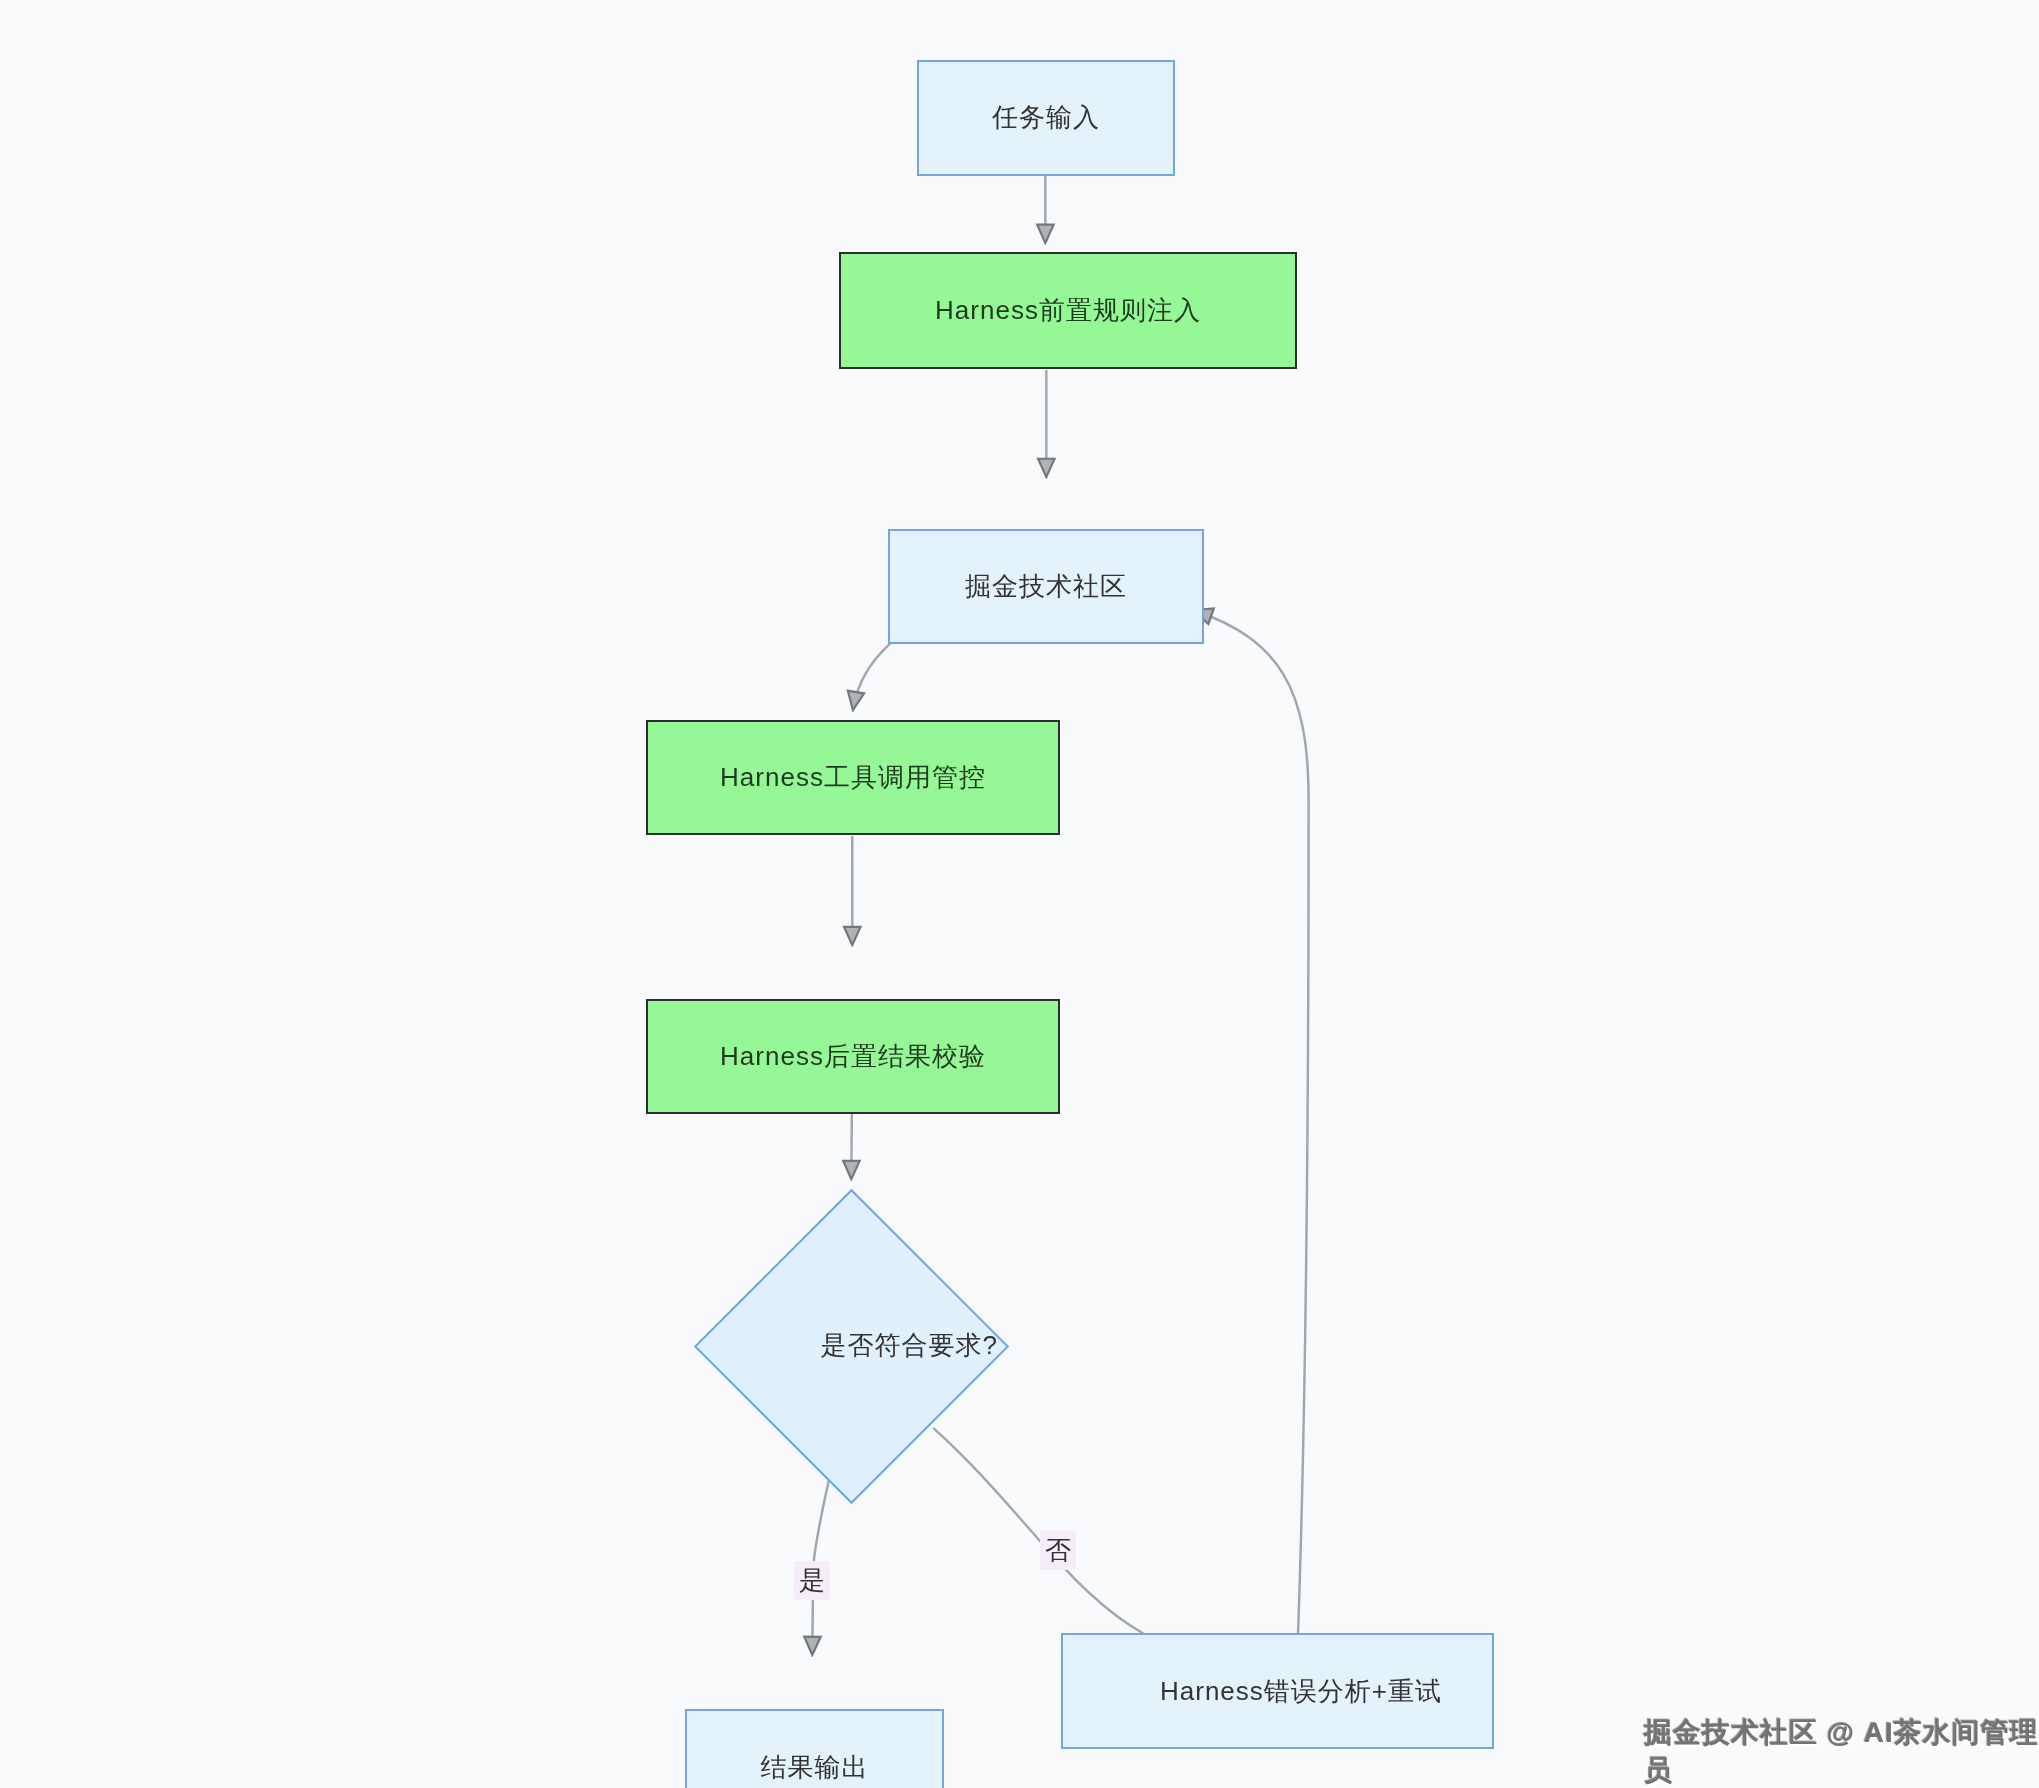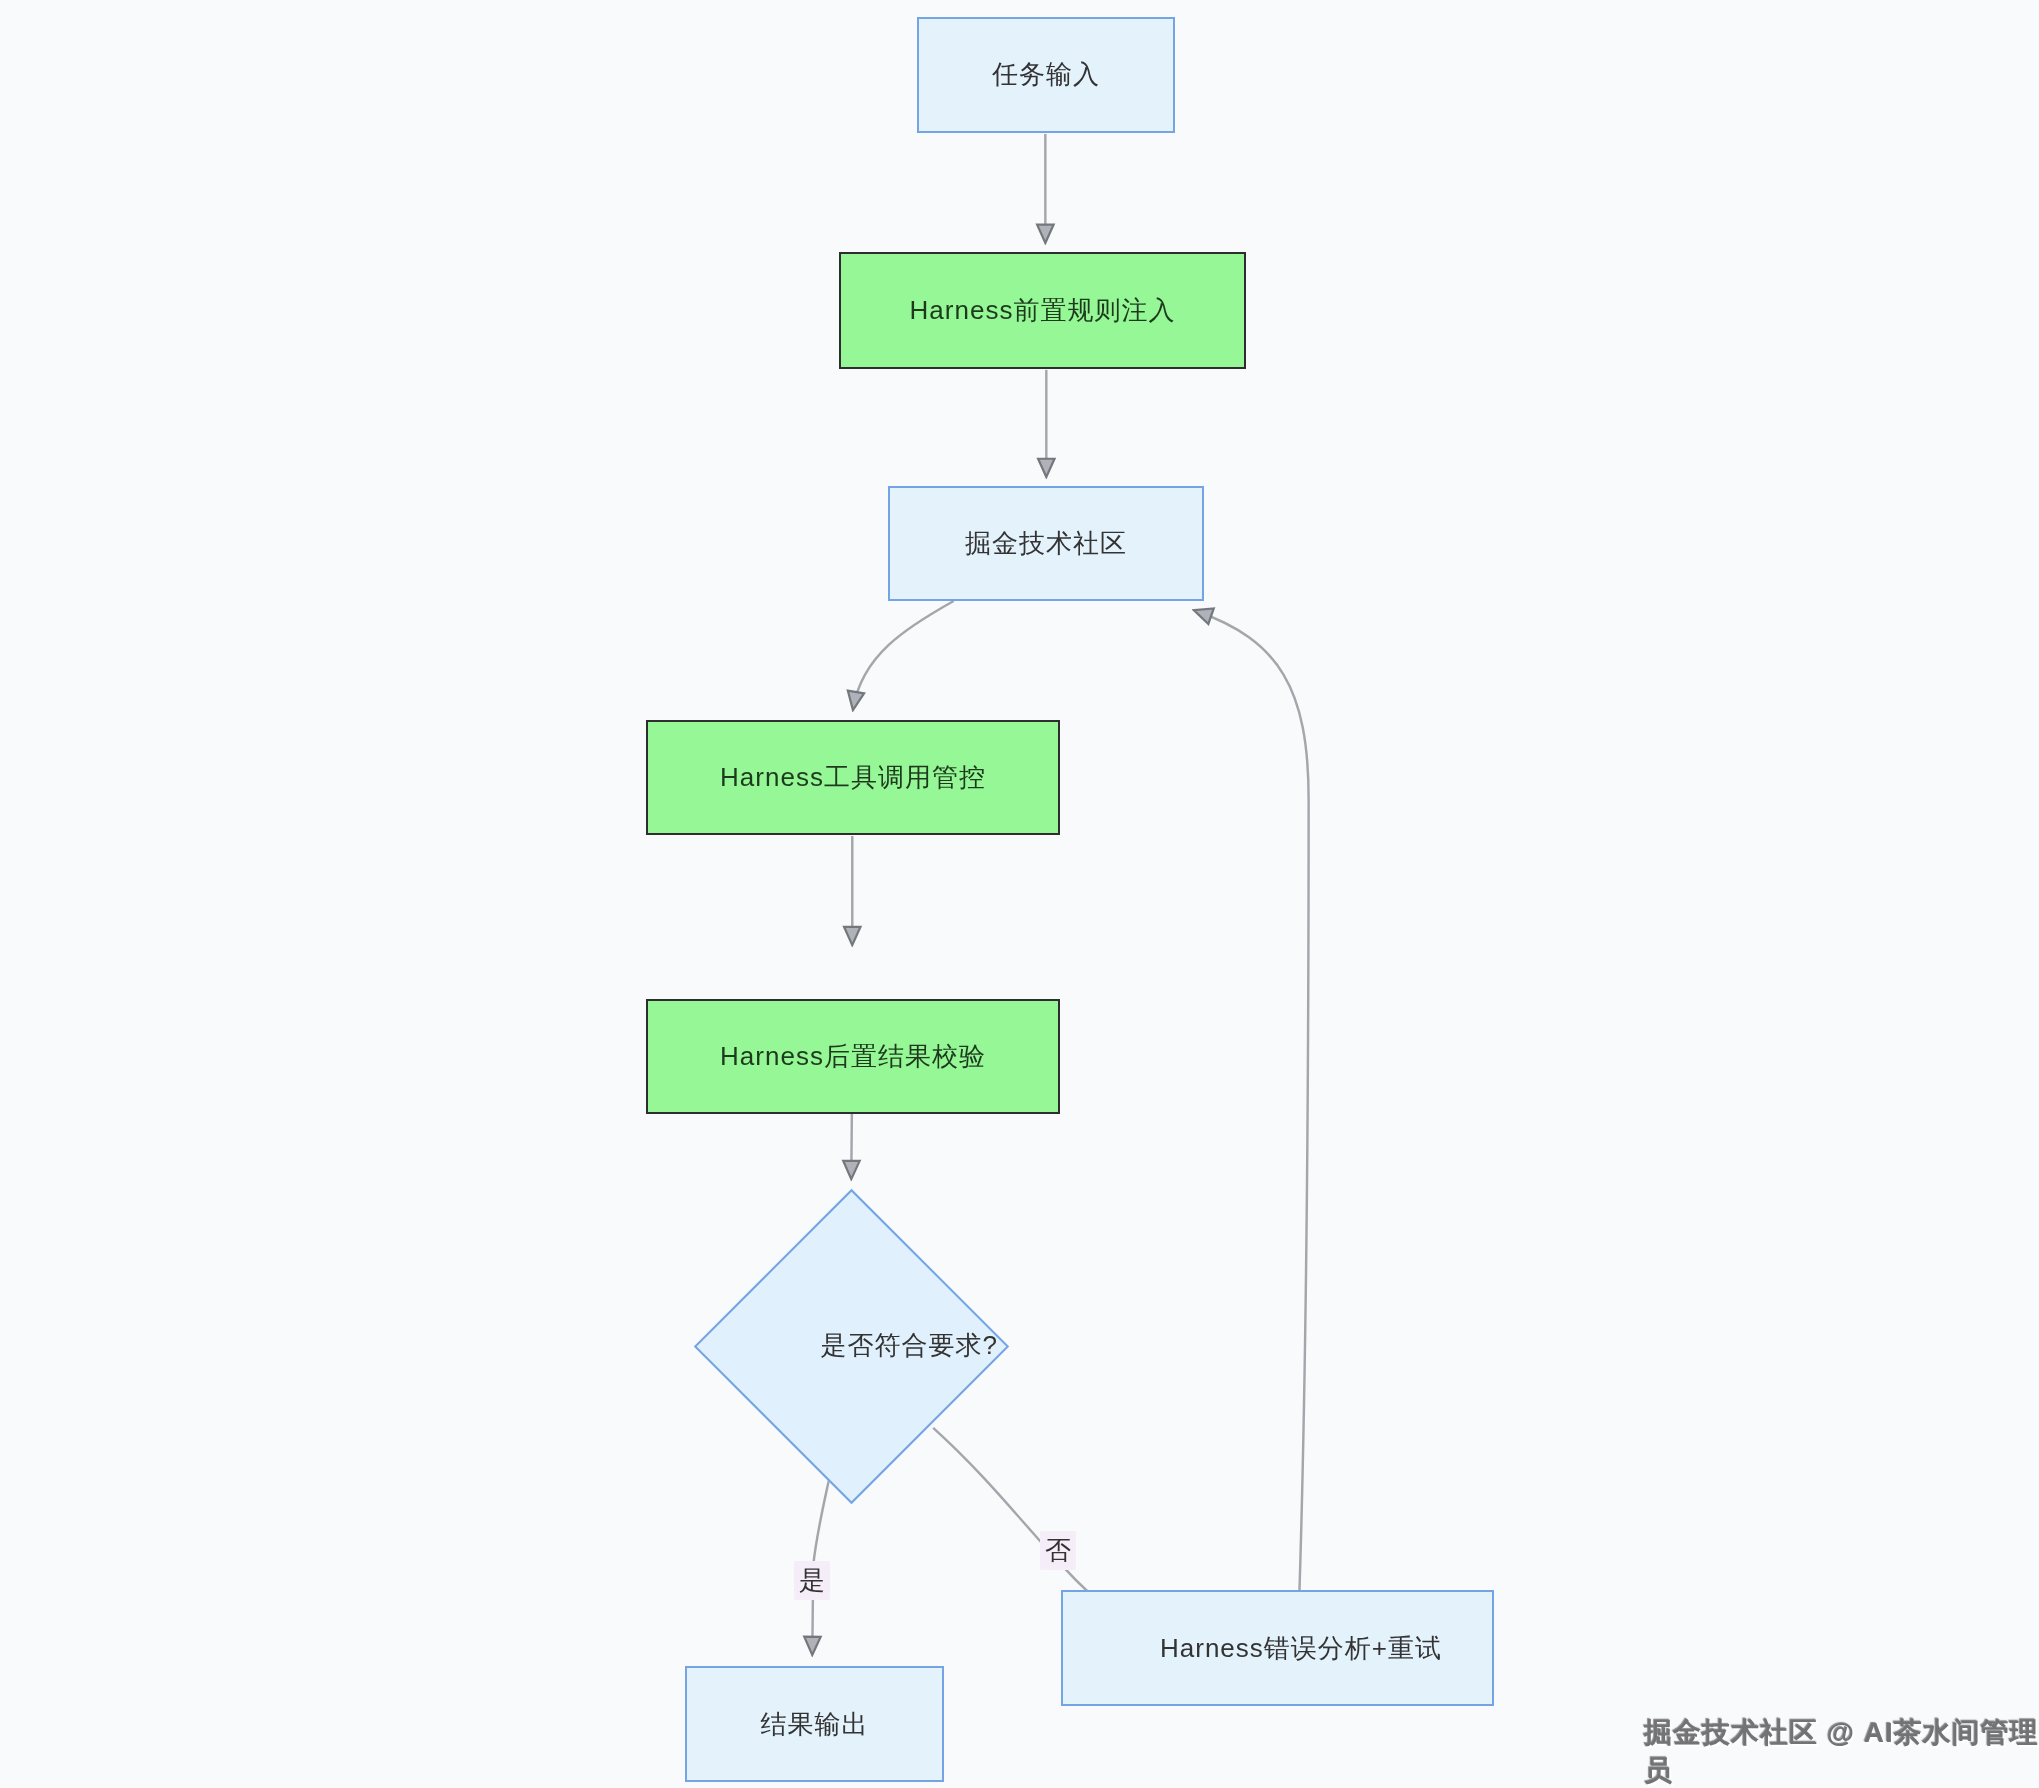--- a/index.html
+++ b/index.html
@@ -20,20 +20,21 @@
     text-align: center;
     font-size: 26px;
     letter-spacing: 1px;
     color: #333333;
     box-sizing: border-box;
     white-space: nowrap;
   }
   .node.blue {
     background: #E4F2FC;
     border: 2px solid #74A4E4;
+    margin-top: 43px;
   }
   .node.green {
     background: #95F795;
     border: 2.9px solid #2E2E2E;
     color: #1E3A1E;
   }
   .diamond-shape {
     position: absolute;
     left: 740px;
     top: 1235px;
@@ -96,21 +97,21 @@
       <path d="M 851 1513 C 843 1550, 837 1575, 834 1605 L 833 1695" marker-end="url(#arrowhead)"></path>
       <path d="M 957 1464 C 1010 1512, 1045 1557, 1088 1604 C 1130 1650, 1163 1672, 1203 1691" marker-end="url(#arrowhead)"></path>
       <path d="M 1330 1705 C 1340 1450, 1342 1120, 1342 820 C 1342 706, 1312 656, 1226 626" marker-end="url(#arrowhead)"></path>
     </g>
   </svg>
 
   <div class="node blue" style="left:917px; top:16.6px; width:258px; height:116px;">
     <span>任务输入</span>
   </div>
 
-  <div class="node green" style="left:839px; top:252px; width:407px; height:117px;">
+  <div class="node green" style="left:839px; top:252px; width:458px; height:117px;">
     <span>Harness前置规则注入</span>
   </div>
 
   <div class="node blue" style="left:888px; top:486px; width:316px; height:115px;">
     <span>掘金技术社区</span>
   </div>
 
   <div class="node green" style="left:646px; top:720px; width:414px; height:115px;">
     <span>Harness工具调用管控</span>
   </div>

